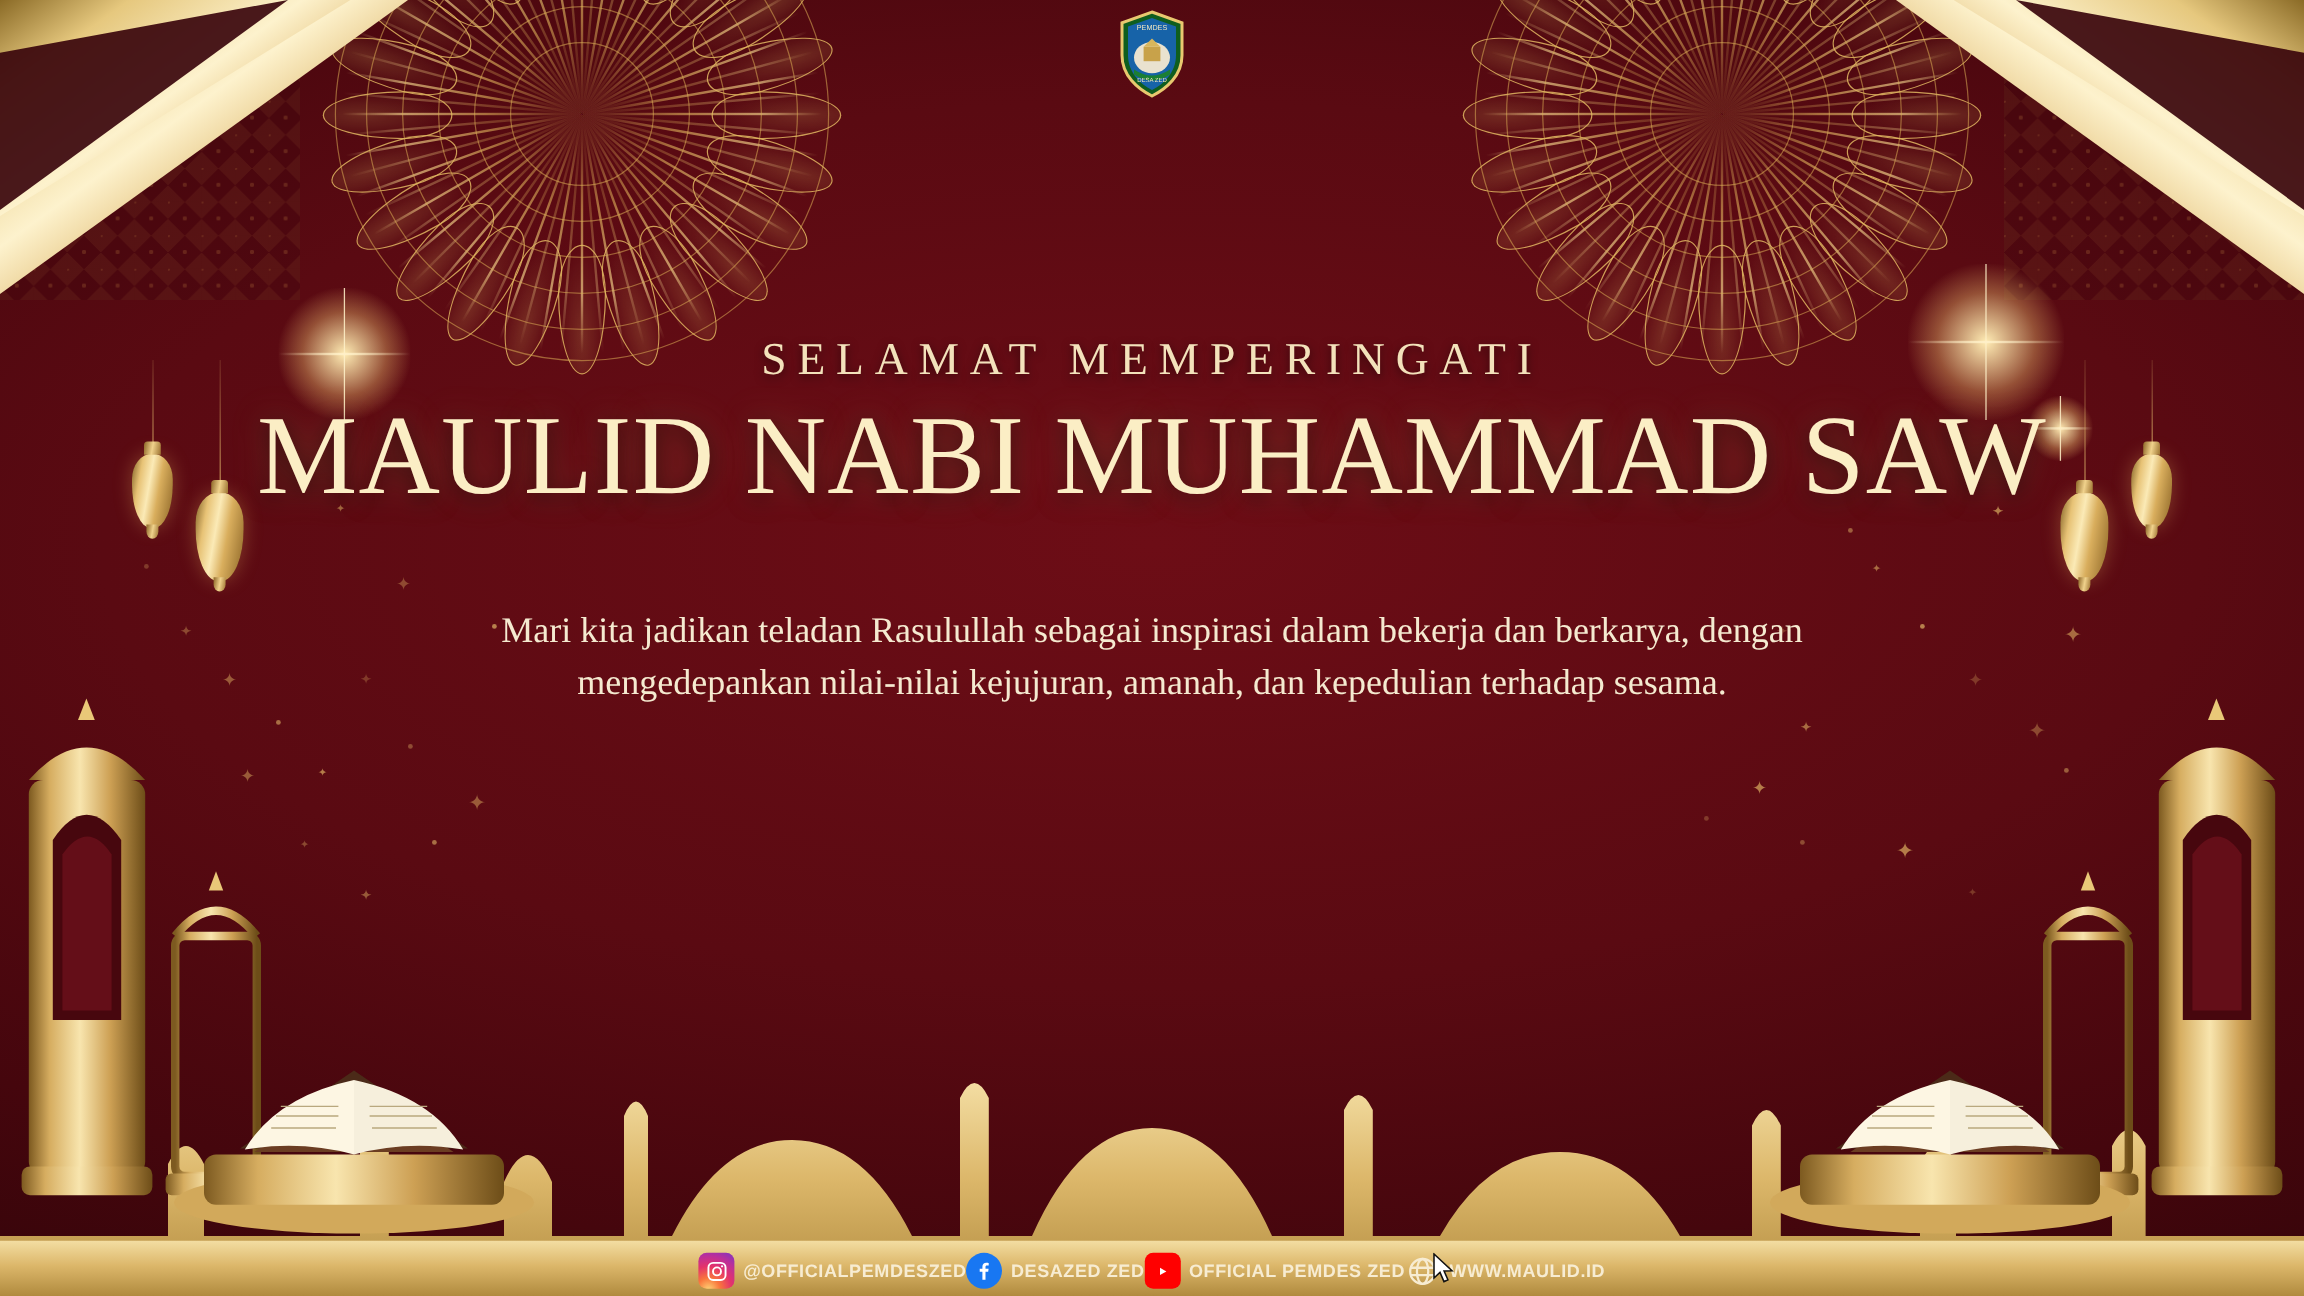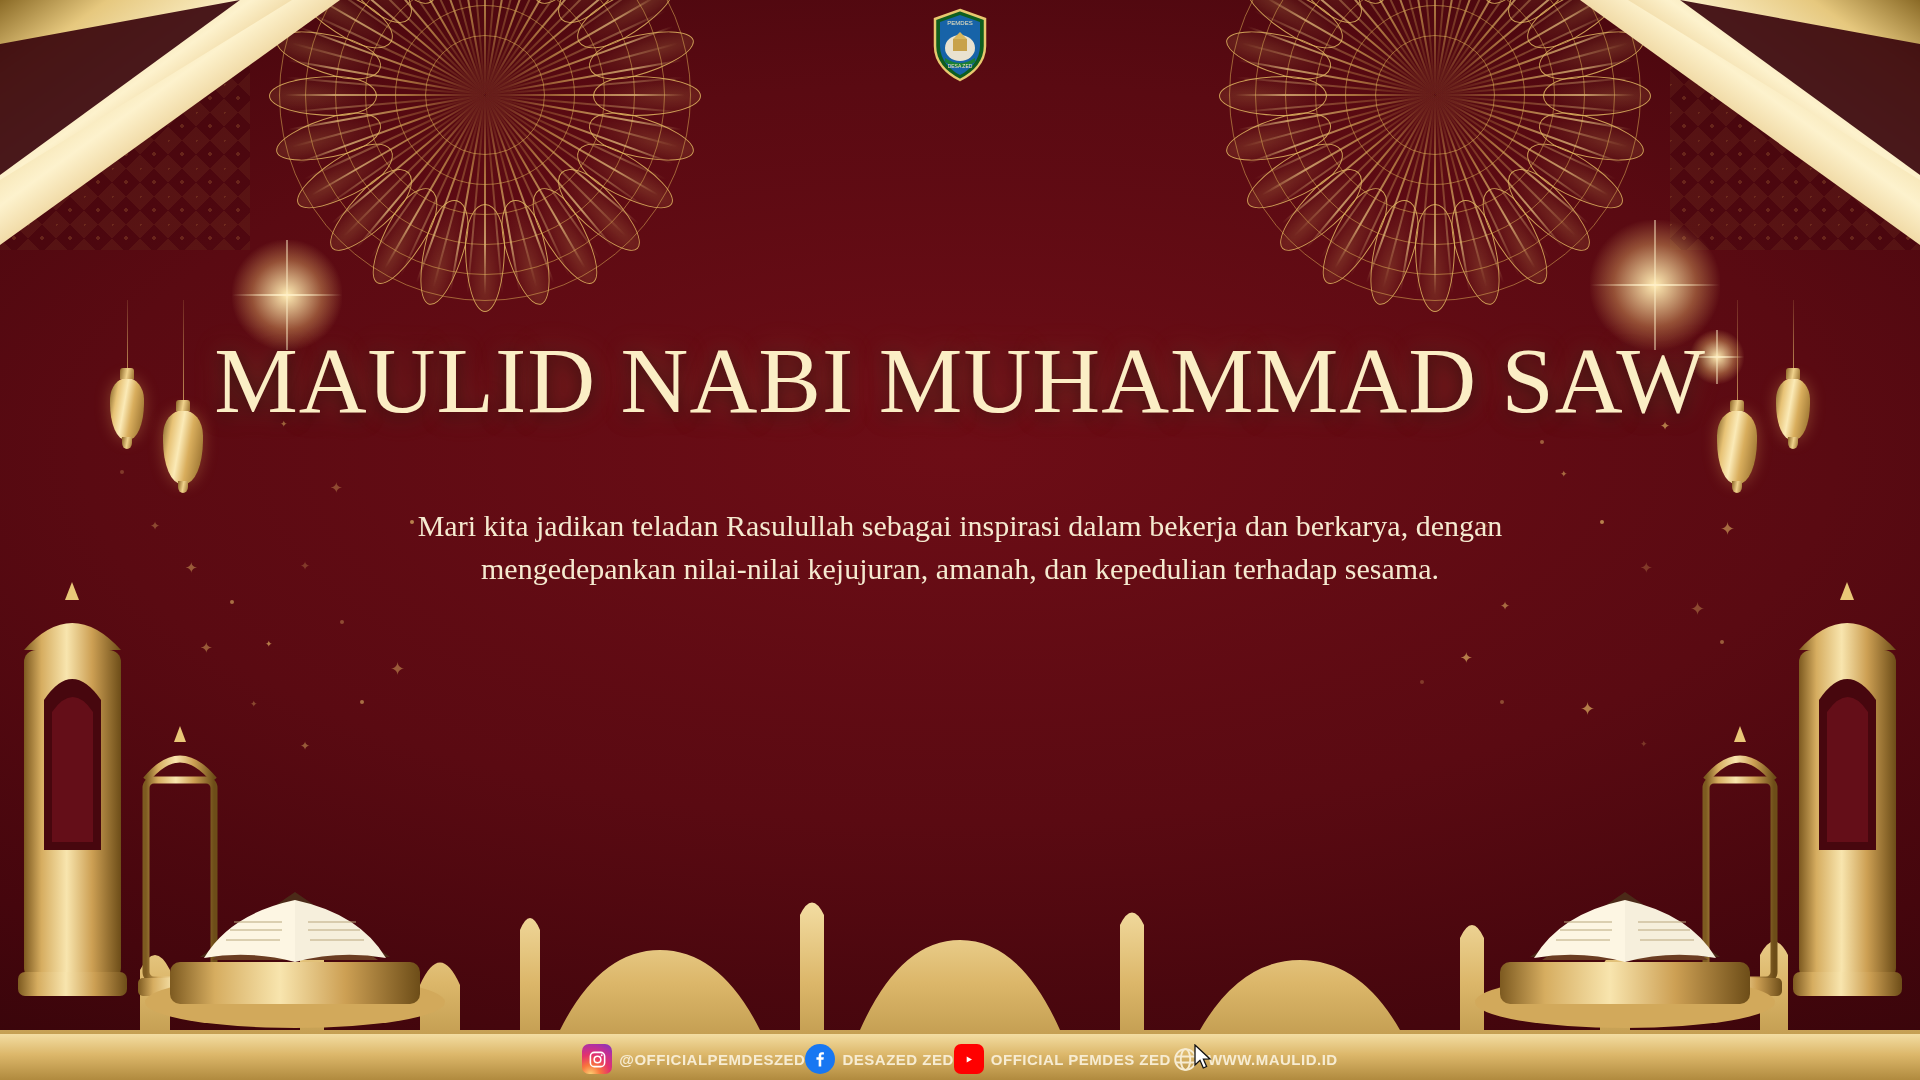--- a/index.html
+++ b/index.html
@@ -497,20 +497,21 @@
       <ellipse cx="29" cy="40" rx="15" ry="13" fill="#e9e2cf"></ellipse>
       <path d="M14 50 Q29 60 44 50 L44 54 Q29 64 14 54 Z" fill="#1b7f34"></path>
       <rect x="22" y="31" width="14" height="12" fill="#c8a24a"></rect>
       <path d="M22 31 L29 24 L36 31 Z" fill="#d8b65c"></path>
       <text x="29" y="17" font-size="6" fill="#f2e6c0" text-anchor="middle" font-family="Liberation Sans, sans-serif">PEMDES</text>
       <text x="29" y="60" font-size="5" fill="#f2e6c0" text-anchor="middle" font-family="Liberation Sans, sans-serif">DESA ZED</text>
     </svg>
   </div>
 
 
+  <div class="selamat">SELAMAT MEMPERINGATI</div>
   <div class="title">MAULID NABI MUHAMMAD SAW</div>
   <div class="subtext">Mari kita jadikan teladan Rasulullah sebagai inspirasi dalam bekerja dan berkarya, dengan mengedepankan nilai-nilai kejujuran, amanah, dan kepedulian terhadap sesama.</div>
 
 
   <div class="hang" style="left:110px; top:300px;">
     <div class="cord" style="height:78px;"></div>
       <div class="lant-body"></div>
   </div>
   <div class="hang" style="left:163px; top:300px;">
     <div class="cord" style="height:110px;"></div>

